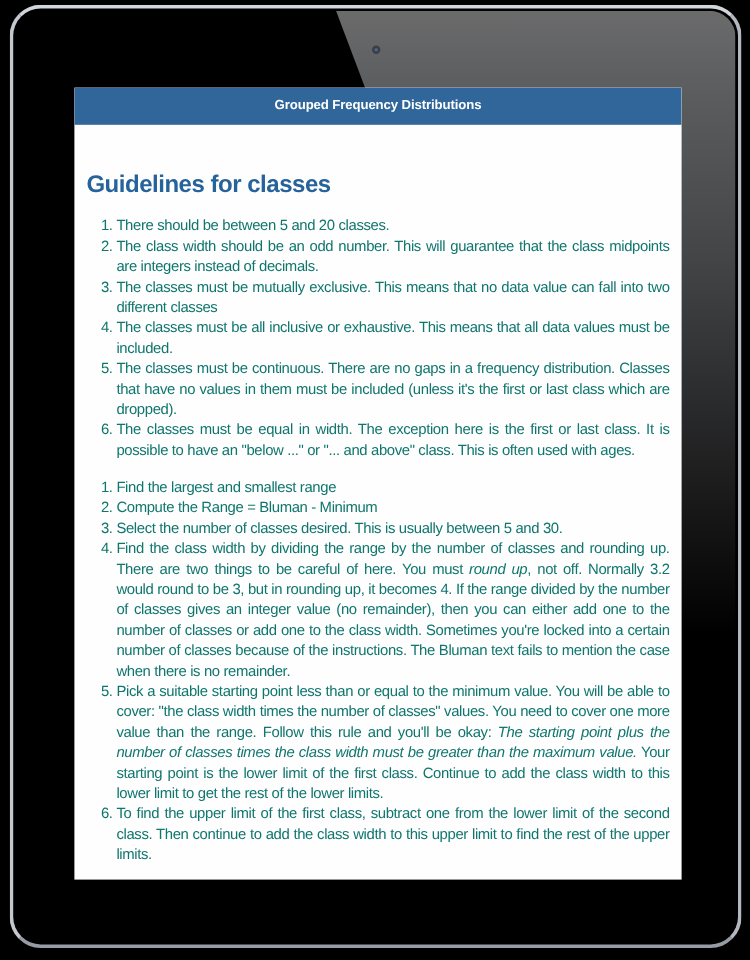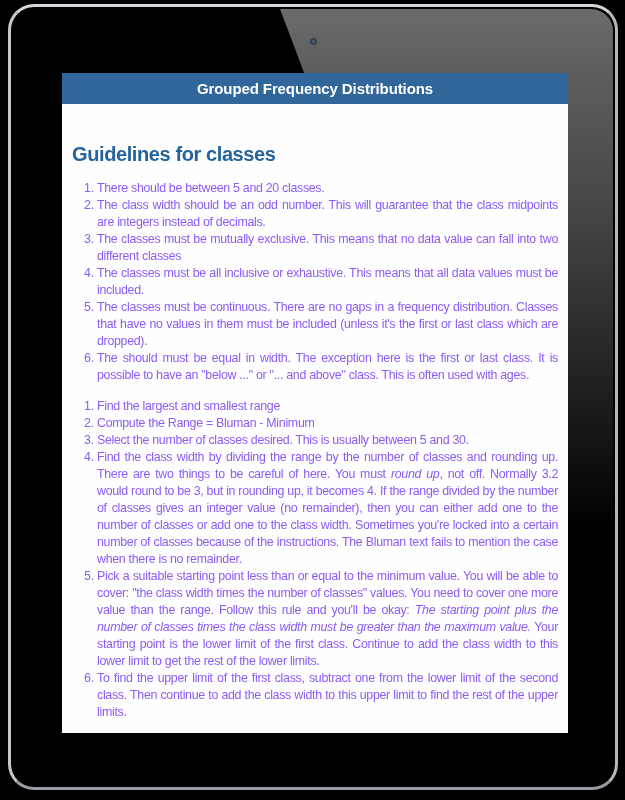--- a/index.html
+++ b/index.html
@@ -69,21 +69,21 @@
     top: 66px;
     width: 506px;
     height: 660px;
     background: #fefefe;
     overflow: hidden;
   }
   .titlebar {
     height: 31px;
     background: #30669a;
     color: #ffffff;
-    font-size: 15px;
+    font-size: 11px;
     font-weight: bold;
     letter-spacing: -0.1px;
     line-height: 31px;
     text-align: center;
   }
   .content {
     padding: 0 10px;
   }
   .section-heading {
     margin: 38px 0 0 0;
@@ -92,21 +92,21 @@
     line-height: 24px;
     font-weight: bold;
     letter-spacing: -0.4px;
   }
   .section-heading.second {
     margin-top: 1px;
   }
   ol.doc-list {
     margin: 14px 0 0 0;
     padding: 0 0 0 25px;
-    color: #8b5cf6;
+    color: #0f766e;
     font-size: 12.4px;
     line-height: 17px;
     letter-spacing: -0.3px;
   }
   ol.doc-list li {
     text-align: justify;
     margin: 0;
     padding: 0;
   }
   ol.doc-list li em {
@@ -130,21 +130,21 @@
       <div class="content">
 
         <h1 class="section-heading">Guidelines for classes</h1>
 
         <ol class="doc-list">
           <li><span>There should be between 5 and 20 classes.</span></li>
           <li><span>The class width should be an odd number. This will guarantee that the class midpoints are integers instead of decimals.</span></li>
           <li><span>The classes must be mutually exclusive. This means that no data value can fall into two different classes</span></li>
           <li><span>The classes must be all inclusive or exhaustive. This means that all data values must be included.</span></li>
           <li><span>The classes must be continuous. There are no gaps in a frequency distribution. Classes that have no values in them must be included (unless it's the first or last class which are dropped).</span></li>
-          <li><span>The should must be equal in width. The exception here is the first or last class. It is possible to have an "below ..." or "... and above" class. This is often used with ages.</span></li>
+          <li><span>The classes must be equal in width. The exception here is the first or last class. It is possible to have an "below ..." or "... and above" class. This is often used with ages.</span></li>
         </ol>
 
 
         <ol class="doc-list">
           <li><span>Find the largest and smallest range</span></li>
           <li><span>Compute the Range = Bluman - Minimum</span></li>
           <li><span>Select the number of classes desired. This is usually between 5 and 30.</span></li>
           <li><span>Find the class width by dividing the range by the number of classes and rounding up. There are two things to be careful of here. You must </span><em>round up</em><span>, not off. Normally 3.2 would round to be 3, but in rounding up, it becomes 4. If the range divided by the number of classes gives an integer value (no remainder), then you can either add one to the number of classes or add one to the class width. Sometimes you're locked into a certain number of classes because of the instructions. The Bluman text fails to mention the case when there is no remainder.</span></li>
           <li><span>Pick a suitable starting point less than or equal to the minimum value. You will be able to cover: "the class width times the number of classes" values. You need to cover one more value than the range. Follow this rule and you'll be okay: </span><em>The starting point plus the number of classes times the class width must be greater than the maximum value.</em><span> Your starting point is the lower limit of the first class. Continue to add the class width to this lower limit to get the rest of the lower limits.</span></li>
           <li><span>To find the upper limit of the first class, subtract one from the lower limit of the second class. Then continue to add the class width to this upper limit to find the rest of the upper limits.</span></li>

